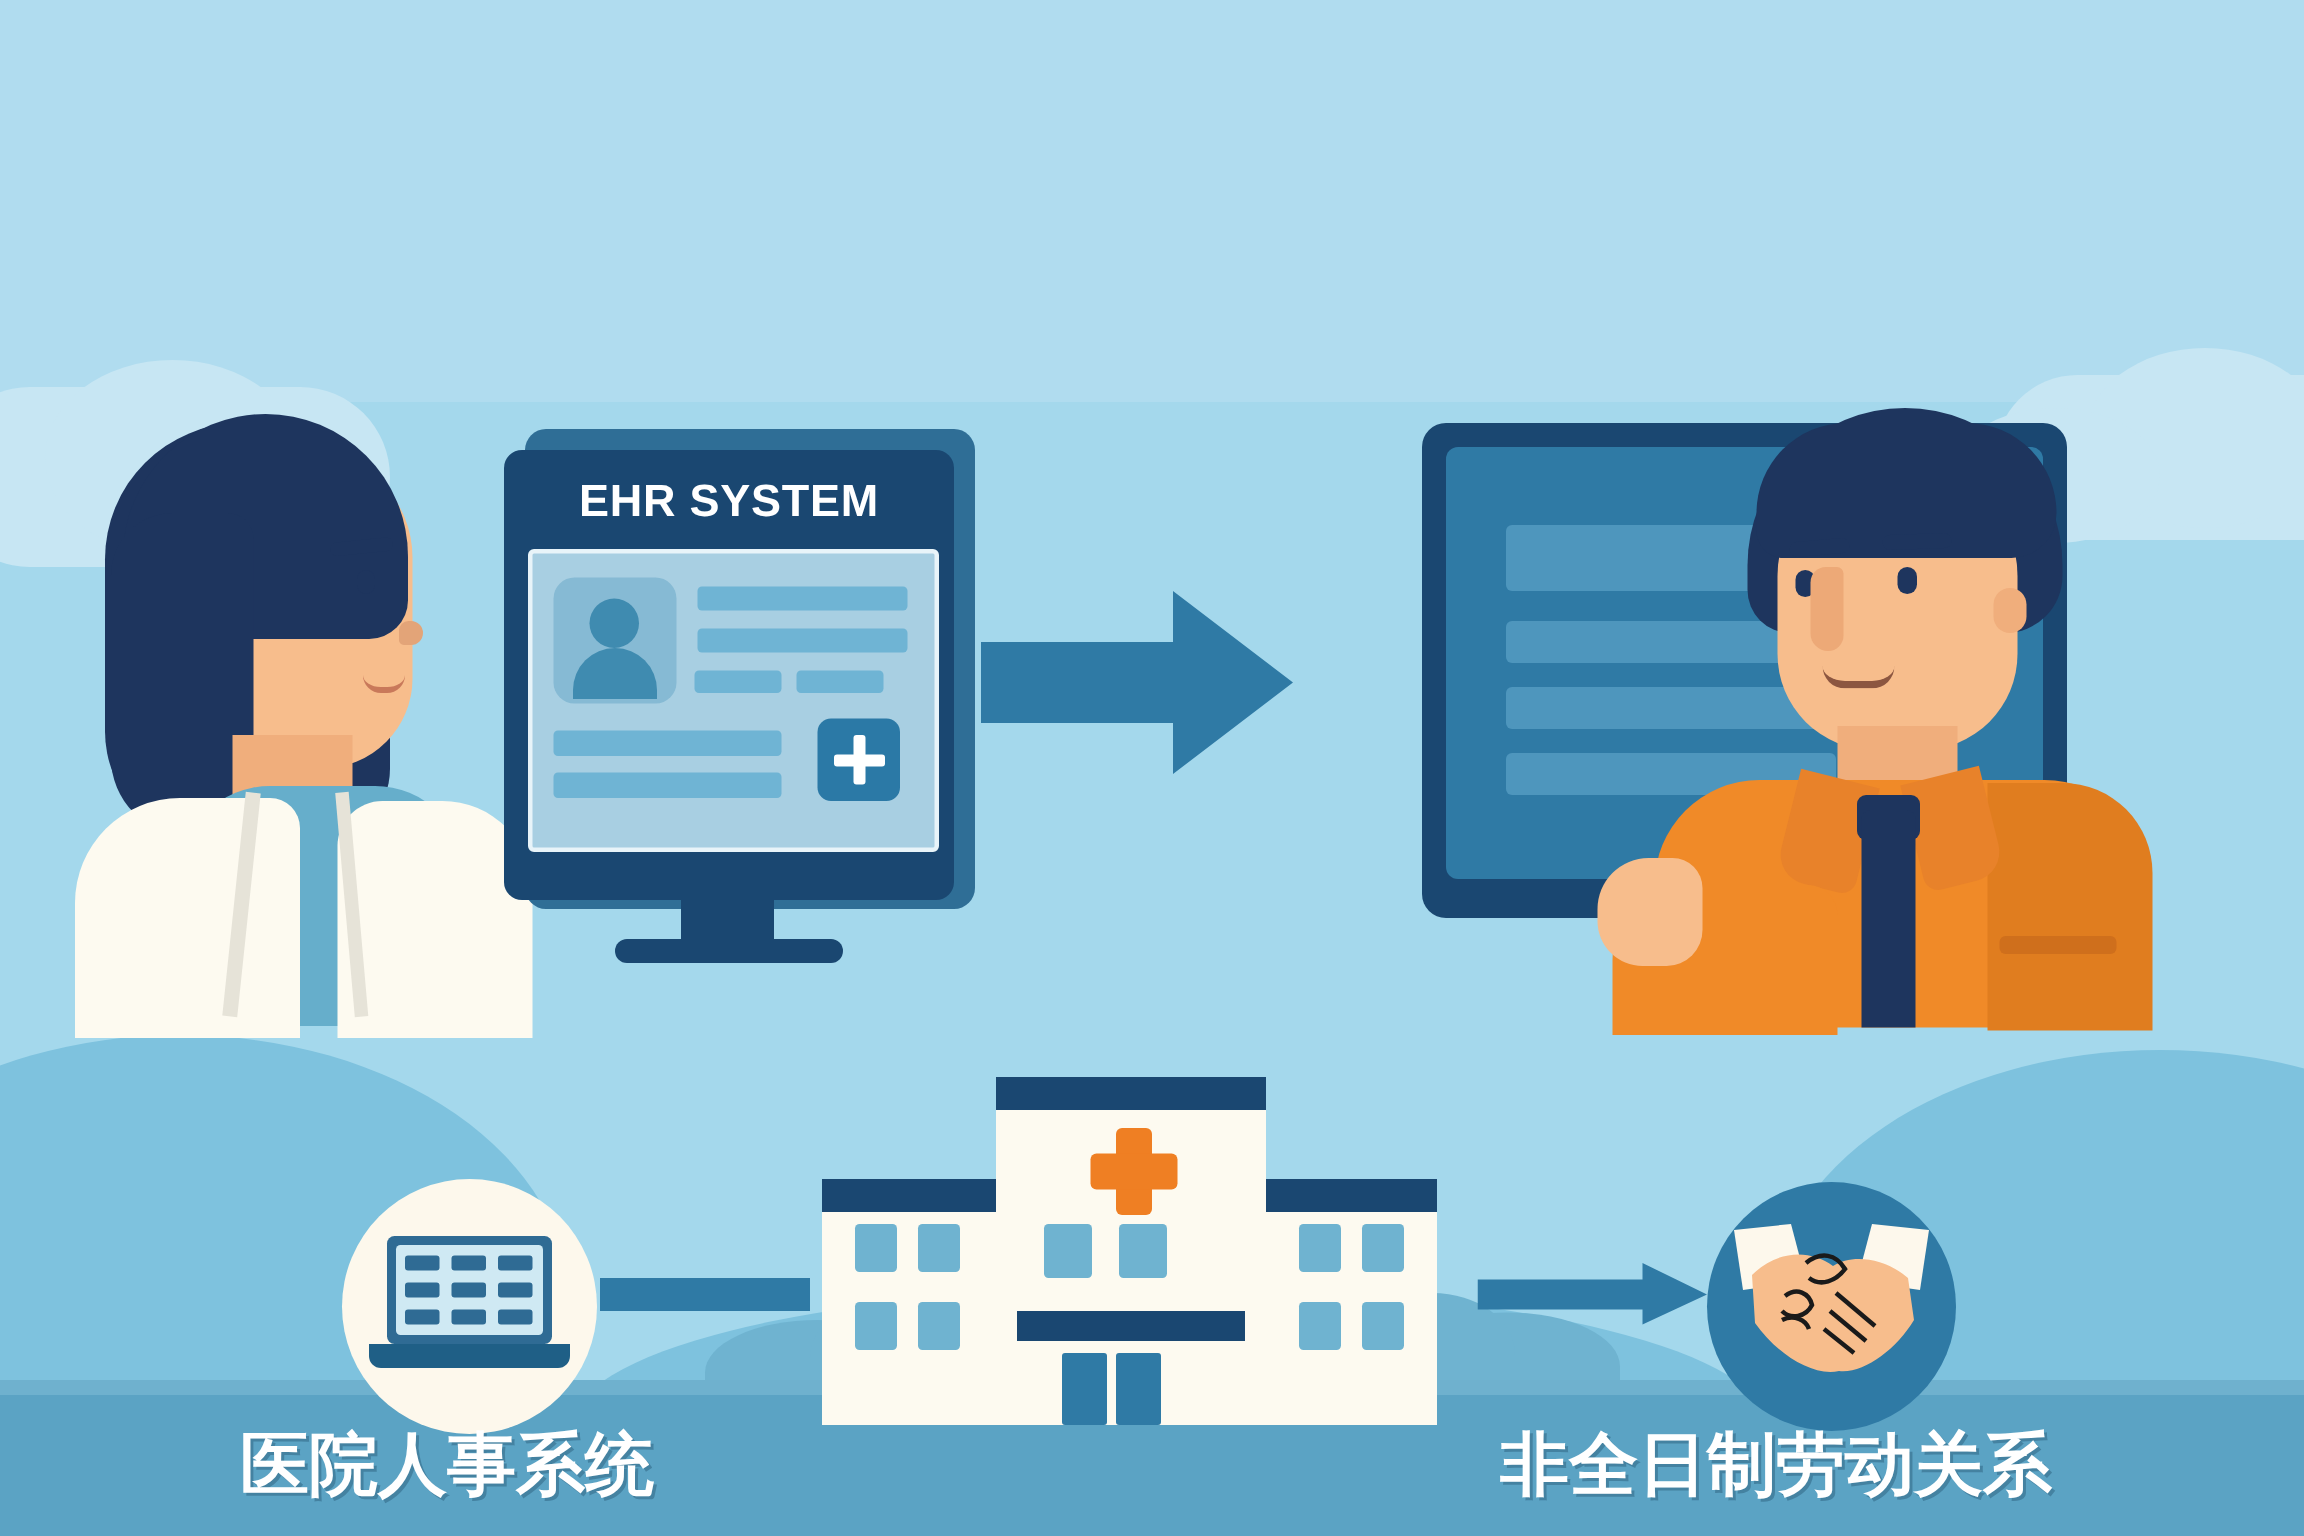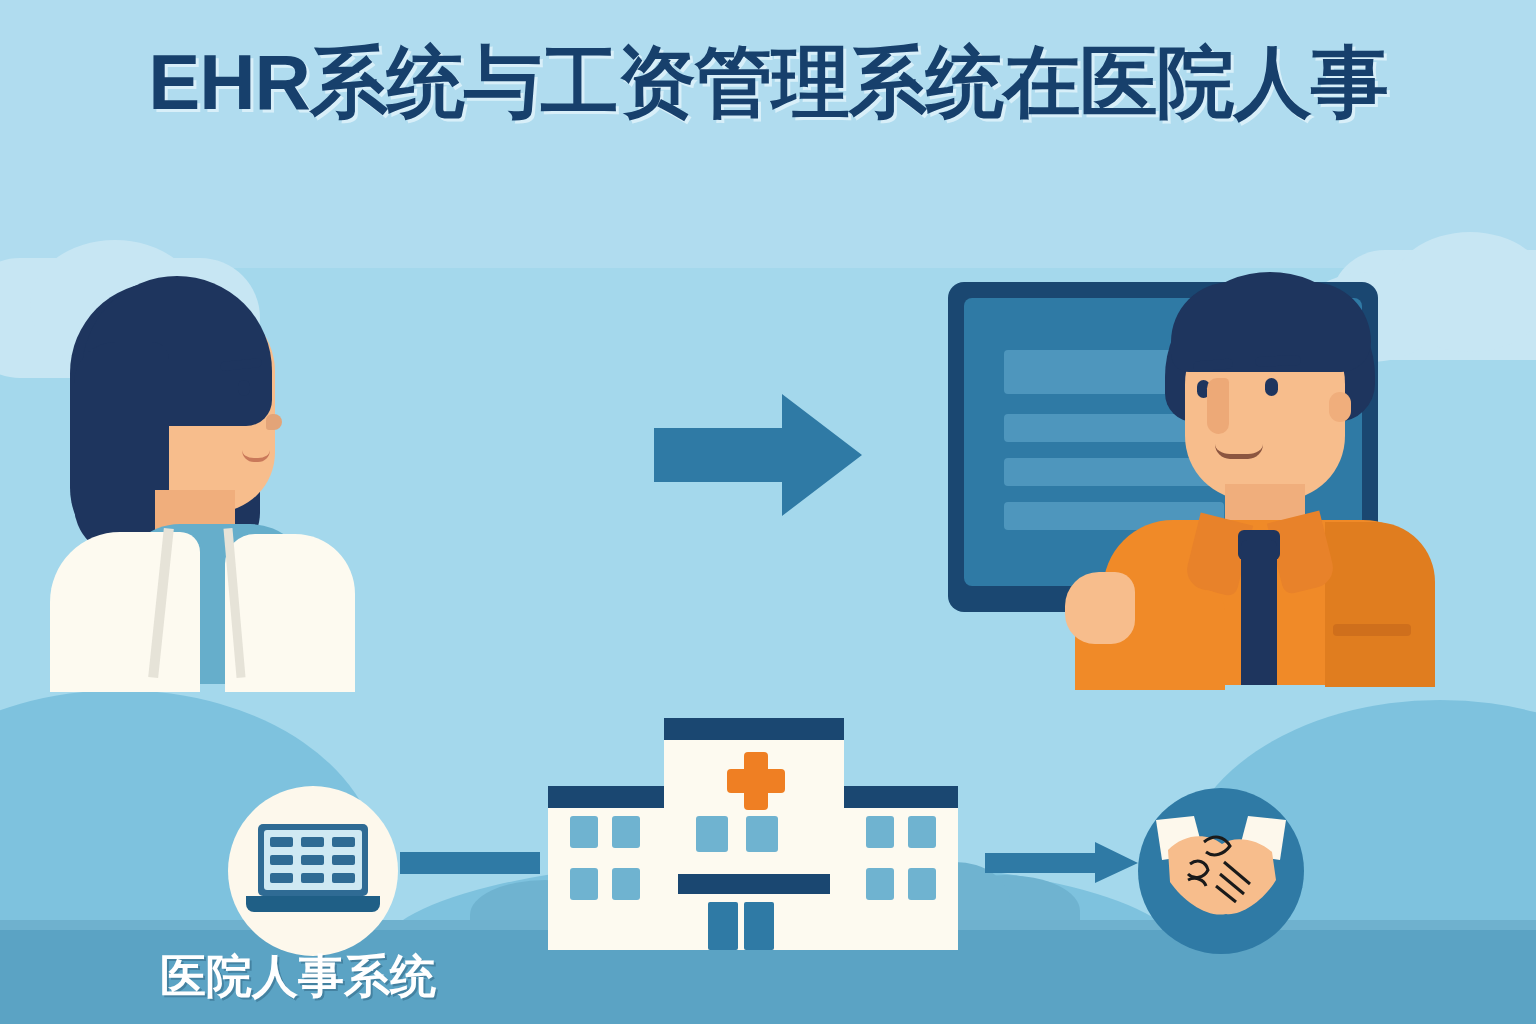--- a/index.html
+++ b/index.html
@@ -245,40 +245,60 @@
   <div class="hill right"></div>
   <div class="hill mid"></div>
   <div class="bush b1"></div>
   <div class="bush b2"></div>
   <div class="bush b3"></div>
   <div class="bush b4"></div>
   <div class="ground-strip"></div>
   <div class="ground"></div>
 
   <div class="title-wrap">
-    <span class="title-line">EHR系统与工资管理系统在医院人事</span>
   </div>
 
   <div class="doctor">
     <div class="doc-hair-back"></div>
     <div class="doc-face"></div>
     <div class="doc-hair-top"></div>
     <div class="doc-hair-side"></div>
     <div class="doc-brow"></div>
     <div class="doc-eye"></div>
     <div class="doc-nose"></div>
     <div class="doc-mouth"></div>
     <div class="doc-neck"></div>
     <div class="doc-scrub"></div>
     <div class="doc-coat-l"></div>
     <div class="doc-coat-r"></div>
     <div class="doc-lapel-l"></div>
     <div class="doc-lapel-r"></div>
   </div>
 
+  <div class="monitor">
+    <div class="mon-shadow"></div>
+    <div class="mon-body">
+      <div class="mon-title">EHR SYSTEM</div>
+      <div class="mon-screen">
+        <div class="avatar-box">
+          <div class="avatar-head"></div>
+          <div class="avatar-body"></div>
+        </div>
+        <div class="ln l1"></div>
+        <div class="ln l2"></div>
+        <div class="ln l3"></div>
+        <div class="ln l4"></div>
+        <div class="ln l5"></div>
+        <div class="ln l6"></div>
+        <div class="plus-btn"></div>
+      </div>
+    </div>
+    <div class="mon-neck"></div>
+    <div class="mon-base"></div>
+  </div>
 
   <div class="big-arrow">
     <svg width="210" height="130" viewBox="0 0 210 130">
       <polygon points="0,38 128,38 128,4 208,65 128,126 128,92 0,92" fill="#2f7aa5"></polygon>
     </svg>
   </div>
 
   <div class="rmonitor">
     <div class="rm-frame">
       <div class="rm-screen">
@@ -376,14 +396,15 @@
       <path d="M66,54 C76,46 86,48 92,58 C86,66 76,70 68,64" fill="none" stroke="#1a1a1a" stroke-width="3"></path>
       <path d="M86,74 L112,96" stroke="#1a1a1a" stroke-width="3" fill="none"></path>
       <path d="M82,86 L106,106" stroke="#1a1a1a" stroke-width="3" fill="none"></path>
       <path d="M78,98 L98,114" stroke="#1a1a1a" stroke-width="3" fill="none"></path>
       <path d="M52,76 C60,70 68,74 70,82 C66,90 56,92 50,86" fill="none" stroke="#1a1a1a" stroke-width="3"></path>
       <path d="M50,92 C58,88 66,92 68,98" fill="none" stroke="#1a1a1a" stroke-width="3"></path>
     </svg>
   </div>
 
   <div class="bot-label left">医院人事系统</div>
+  <div class="bot-label right">非全日制劳动关系</div>
 
 </div>
 
 </body></html>

